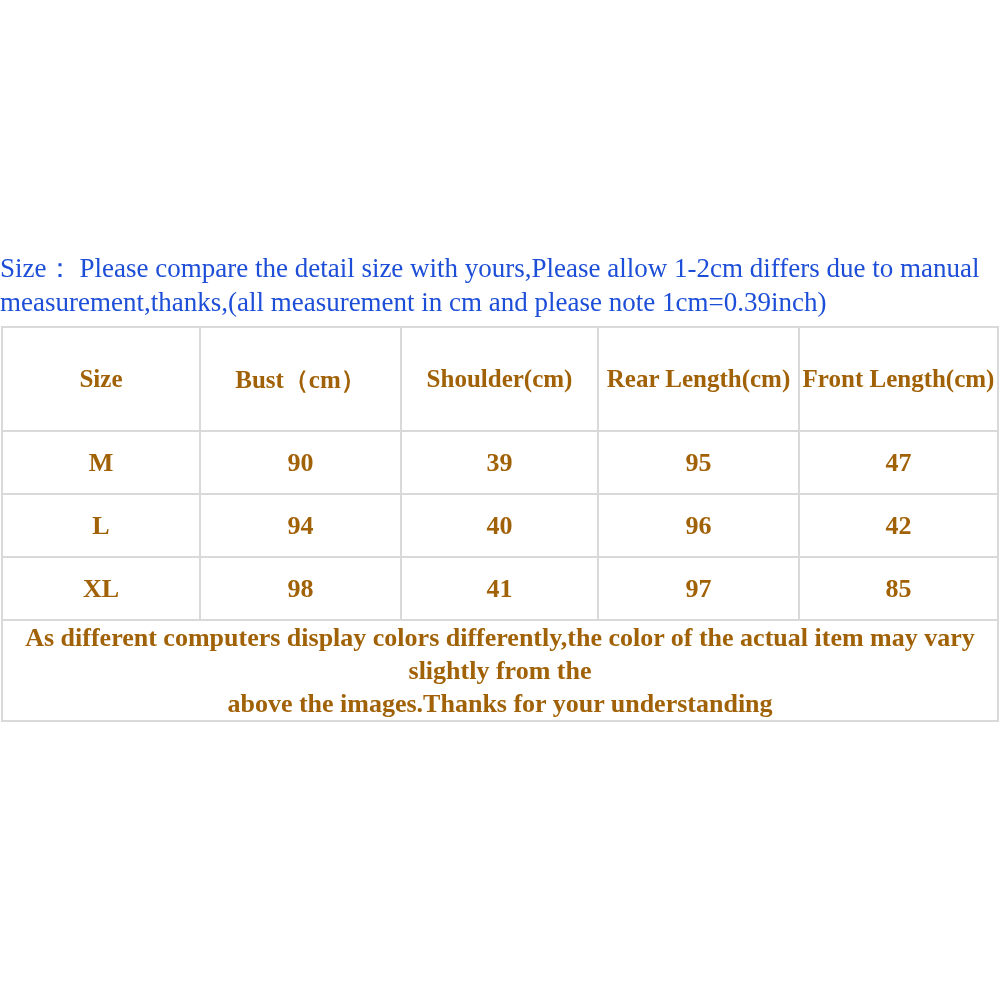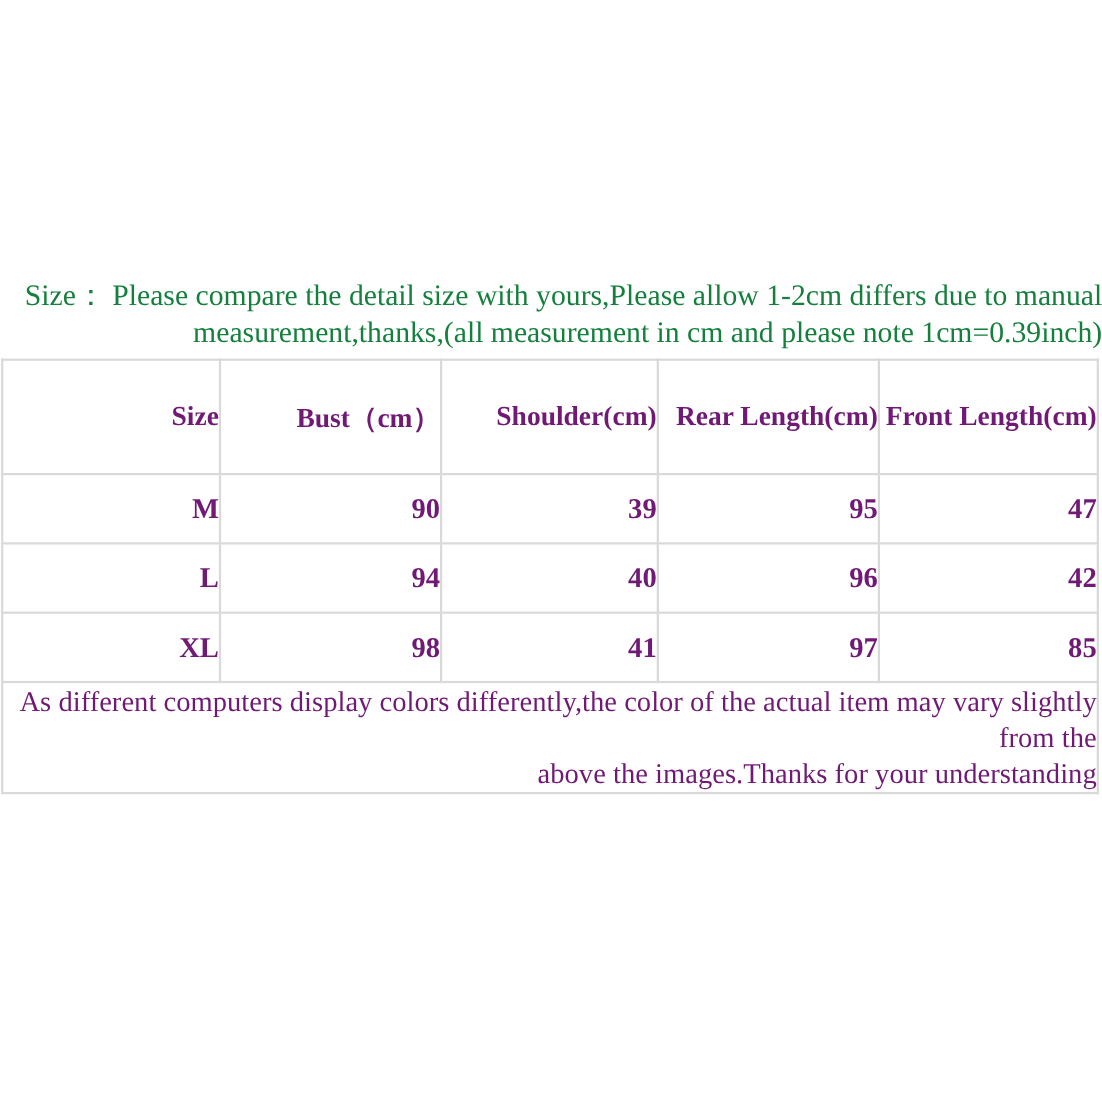--- a/index.html
+++ b/index.html
@@ -15,61 +15,61 @@
     font-family: "Liberation Serif", "DejaVu Serif", serif;
     color: #000000;
     overflow: hidden;
   }
   
   .notice {
     position: absolute;
     top: 251px;
     left: 0;
     width: 1002px;
-    text-align: right;
+    text-align: left;
     font-size: 27px;
     line-height: 34px;
-    color: #15803d;
+    color: #1d4ed8;
   }
   .notice .label {
     margin-right: 6px;
   }
   
   table.size-table {
     position: absolute;
     top: 326px;
     left: 1px;
     width: 996px;
     border-collapse: collapse;
     table-layout: fixed;
     background: #ffffff;
   }
   table.size-table th,
   table.size-table td {
     border: 2px solid #d9d9d9;
-    text-align: right;
+    text-align: center;
     vertical-align: middle;
     padding: 0;
-    color: #701a75;
+    color: #a16207;
   }
   table.size-table thead th {
     height: 102px;
     font-size: 25px;
     font-weight: bold;
   }
   table.size-table tbody th,
   table.size-table tbody td {
     height: 61px;
     font-size: 26px;
     font-weight: bold;
   }
   table.size-table tfoot td {
     height: 69px;
     font-size: 26px;
-    font-weight: normal;
+    font-weight: bold;
     line-height: 33px;
   }
 </style>
 </head>
 <body>
 
 <div class="canvas">
 
   <div class="notice">
     <div><span class="label">Size：</span><span>Please compare the detail size with yours,Please allow 1-2cm differs due to manual</span></div>

